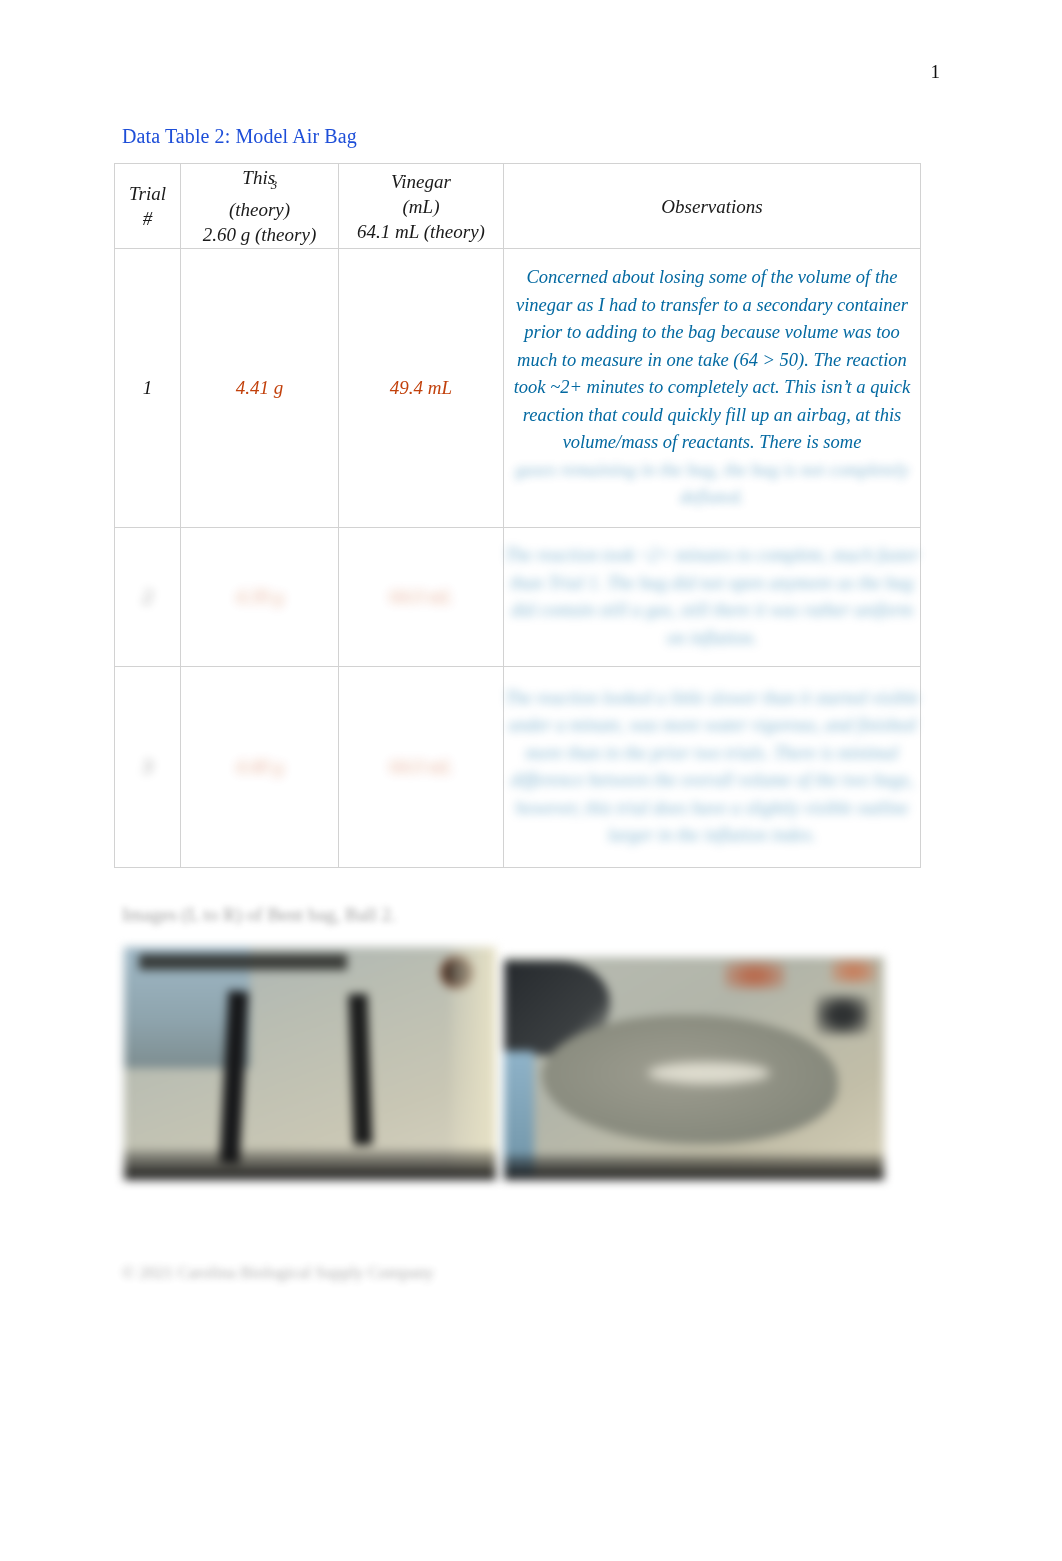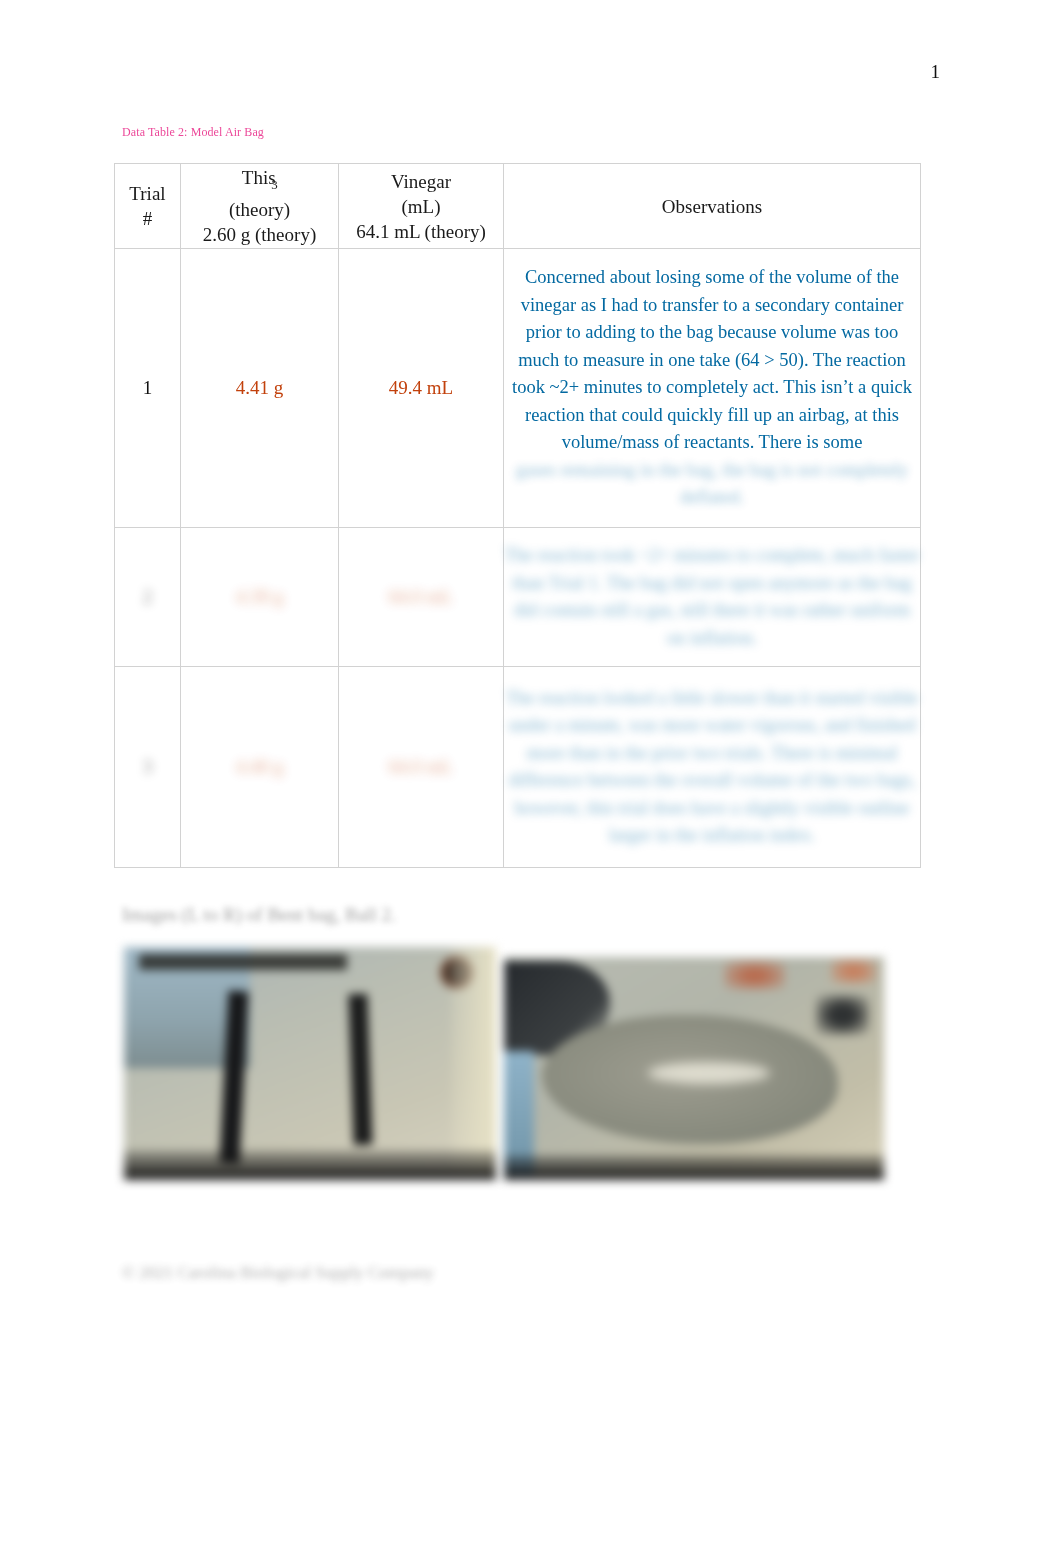--- a/index.html
+++ b/index.html
@@ -27,33 +27,34 @@
     font-size: 19px;
     line-height: 1;
     color: #111111;
   }
 
   
   .table-title {
     position: absolute;
     left: 122px;
     top: 125px;
-    font-size: 12px;
-    color: #ec4899;
+    font-size: 20px;
+    color: #1d4ed8;
     letter-spacing: 0.1px;
   }
 
   
   .data-table {
     position: absolute;
     left: 114px;
     top: 163px;
     width: 806px;
     border-collapse: collapse;
     table-layout: fixed;
+    font-style: italic;
   }
   .data-table td, .data-table th {
     border: 1px solid #d2d2d2;
     vertical-align: middle;
     text-align: center;
     padding: 0;
     font-weight: normal;
   }
   .col-trial   { width: 66px; }
   .col-nahco3  { width: 158px; }

